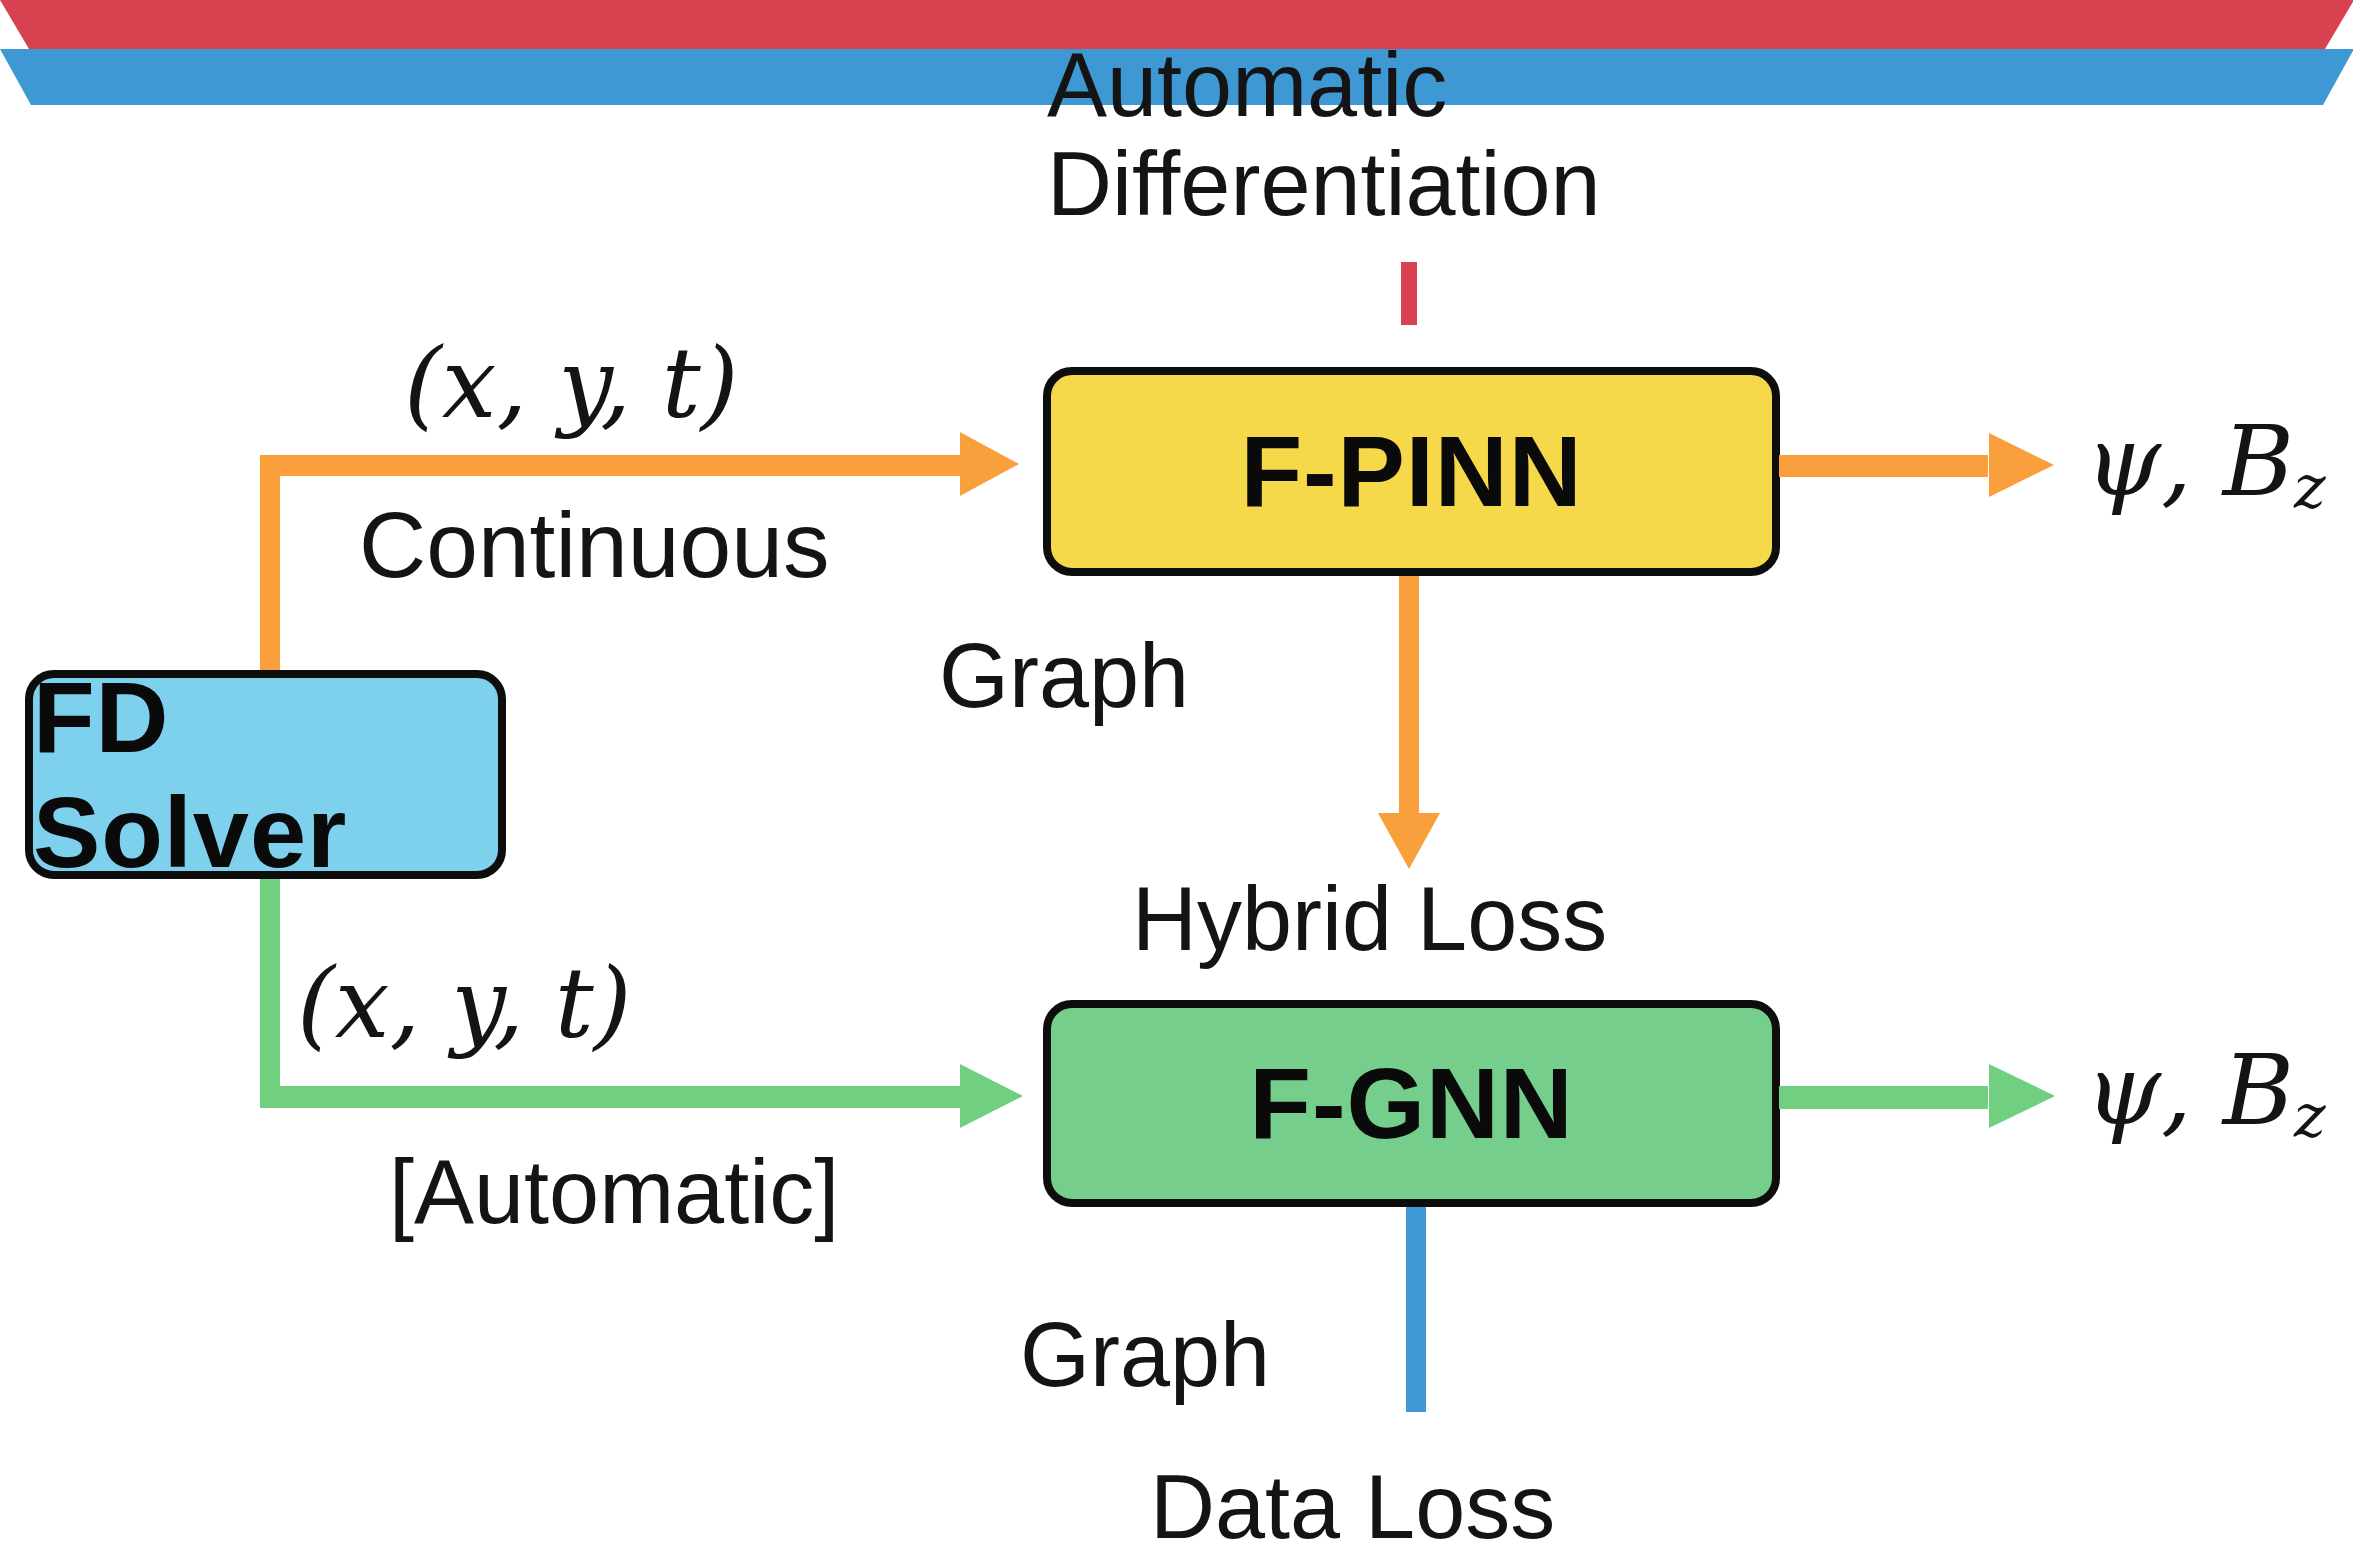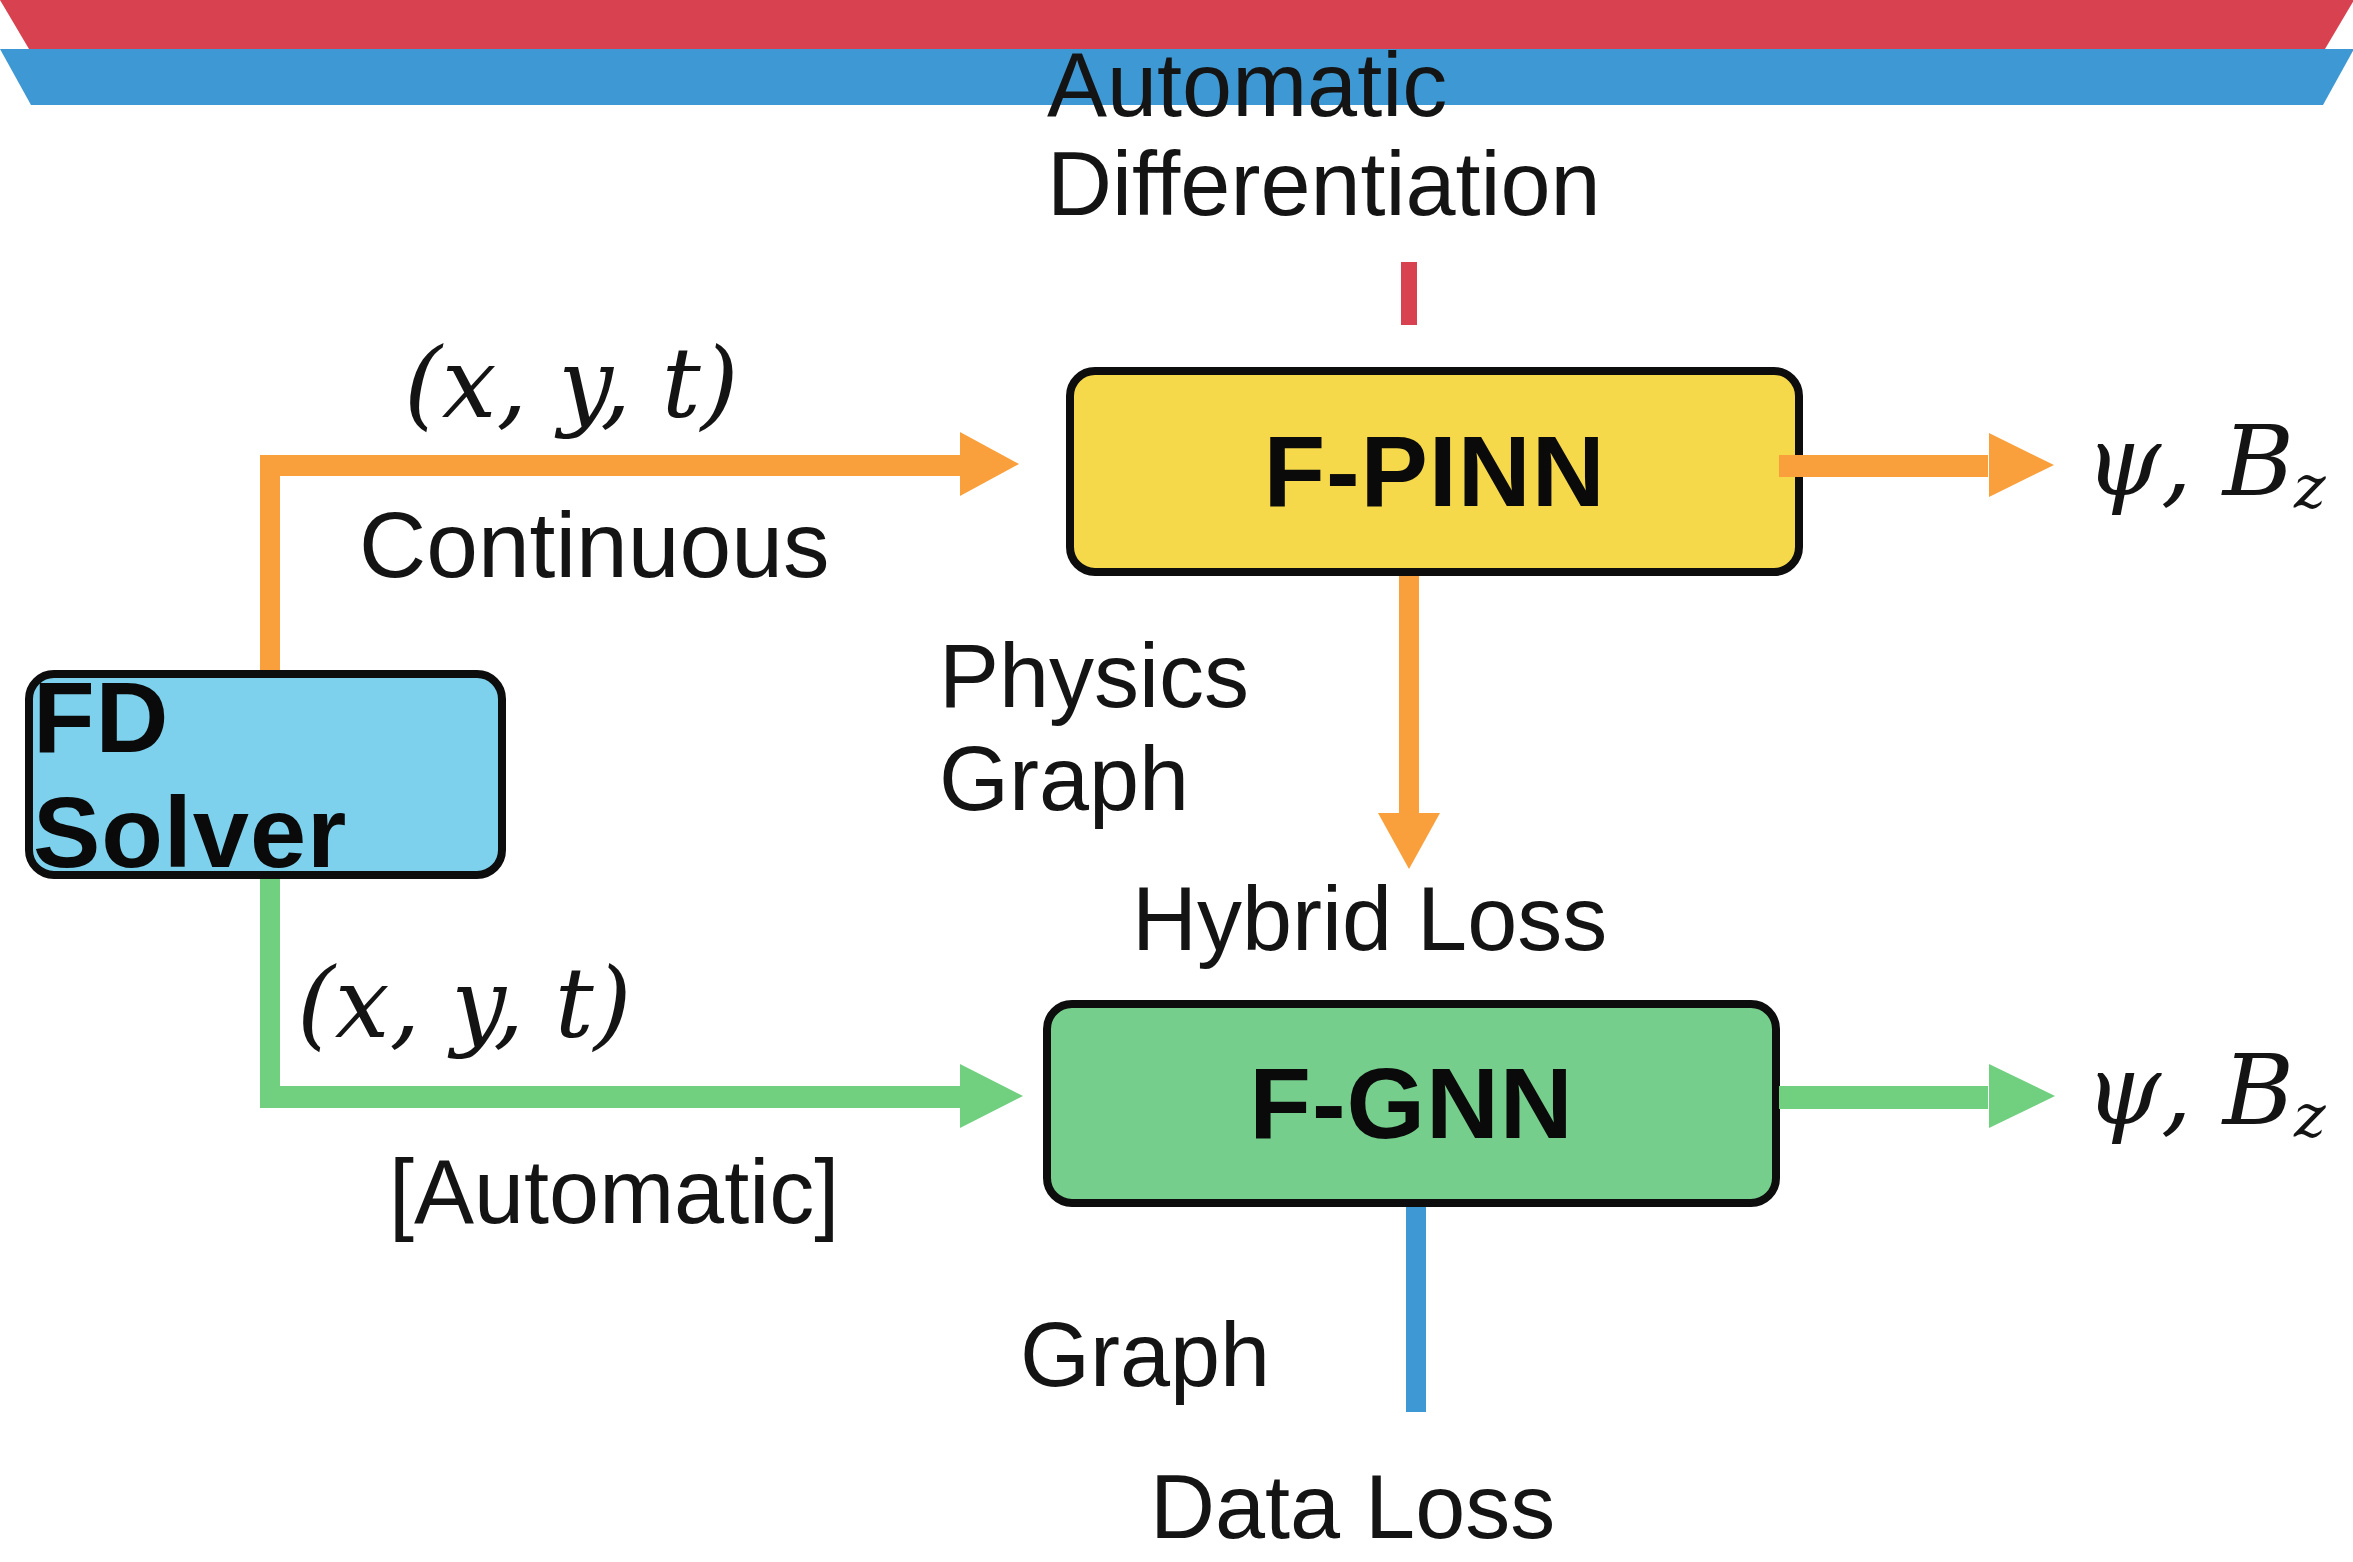--- a/index.html
+++ b/index.html
@@ -28,21 +28,21 @@
     box-sizing:border-box;
     border:8px solid var(--ink);
     border-radius:29px;
     display:flex;align-items:center;justify-content:center;
     font-weight:bold;
     font-size:101px;
     letter-spacing:0.9px;
     color:#0a0a0a;
   }
   .node-fd{left:25px;top:670px;width:481px;height:209px;background:var(--sky);}
-  .node-pinn{left:1066px;top:367px;width:737px;height:209px;background:var(--yellow);}
+  .node-pinn{left:1043px;top:367px;width:737px;height:209px;background:var(--yellow);}
   .node-gnn{left:1043px;top:1000px;width:737px;height:207px;background:var(--nodegreen);}
   
   .txt{position:absolute;text-align:left;font-size:90px;line-height:99px;}
   .math{
     font-family:"DejaVu Serif", serif;
     font-style:italic;
     font-size:97px;
     line-height:106px;
   }
   .math .sub{font-size:0.62em;vertical-align:-0.22em;}
@@ -112,21 +112,20 @@
   </div>
 
   <div class="node node-pinn">
     <span>F-PINN</span>
   </div>
 
   <div class="seg p-shaft"></div>
   <div class="head-down p-head"></div>
 
   <div class="txt physics">
-    <div>Physics</div>
     <div>Graph</div>
   </div>
 
   <div class="txt hybrid">Hybrid Loss</div>
 
   <div class="seg oo-shaft"></div>
   <div class="head-right oo-head"></div>
   <div class="txt math out-top"><span>ψ, B</span><span class="sub">z</span></div>
 
   <div class="seg g-v"></div>

